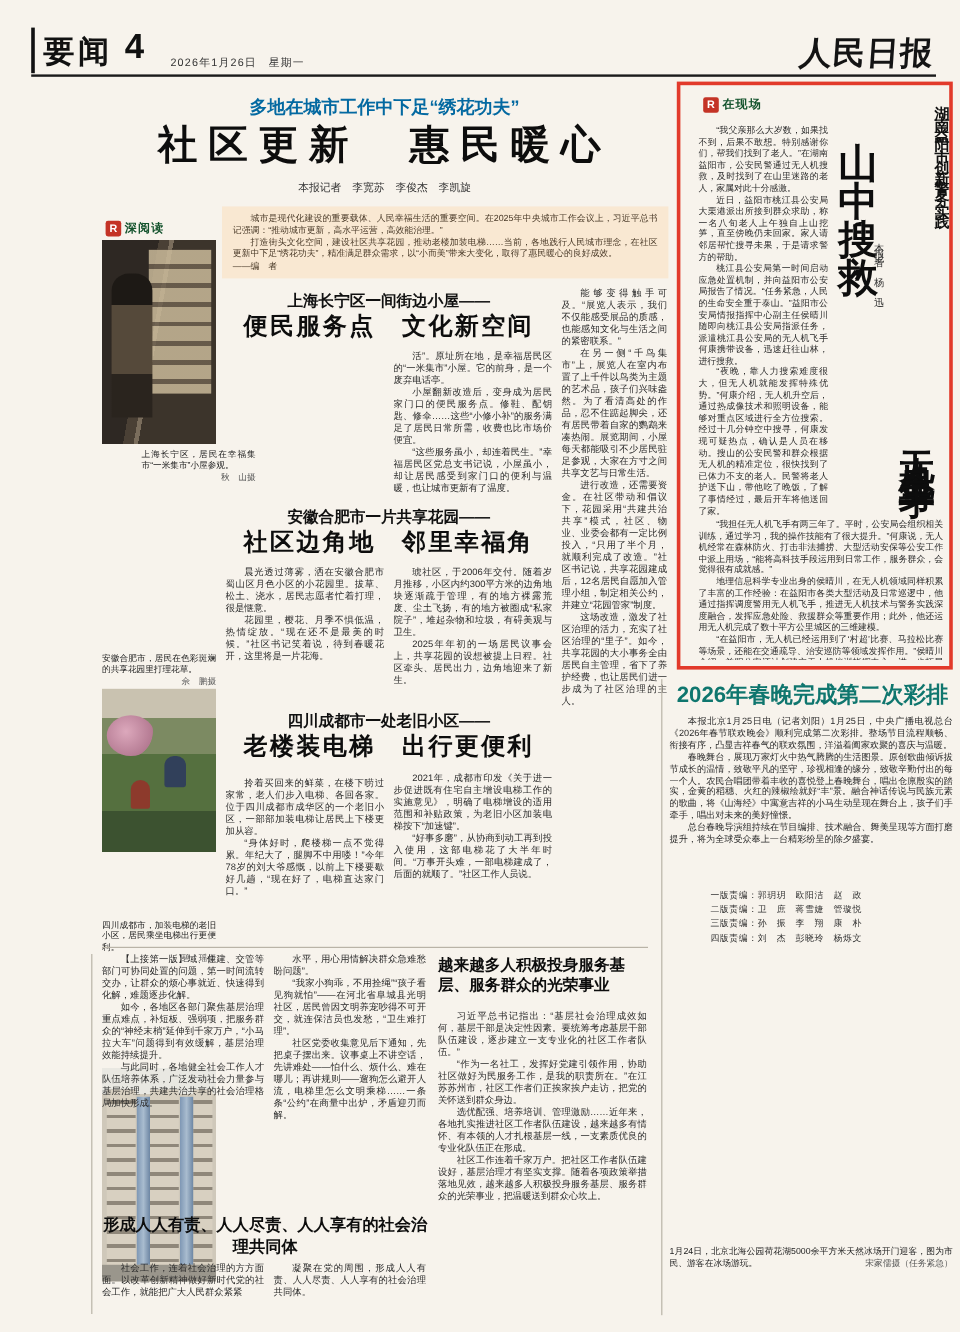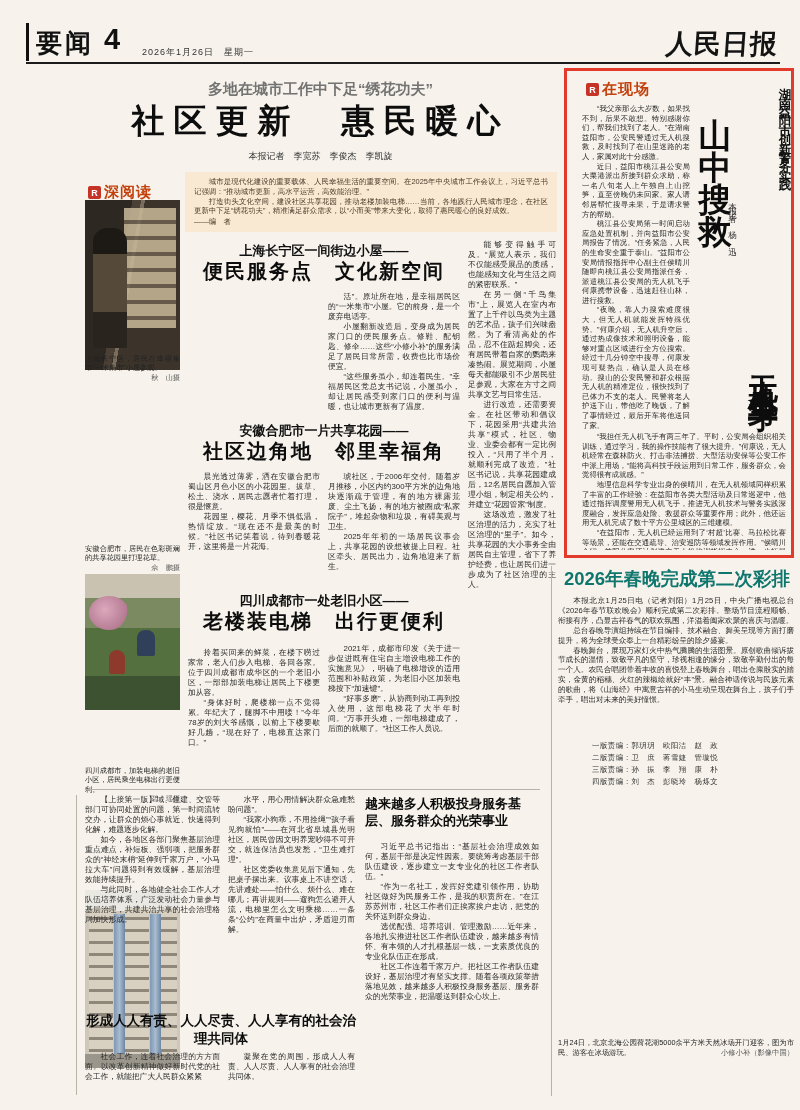--- a/index.html
+++ b/index.html
@@ -8,31 +8,31 @@
   .abs{position:absolute;}
   
   .hdr-bar{left:26px;top:23px;width:3px;height:38px;background:#111;}
   .hdr-sec{left:36px;top:26px;font-size:26px;font-weight:bold;letter-spacing:3px;color:#111;}
   .hdr-num{left:104px;top:23px;font-size:29px;font-weight:bold;color:#111;}
   .hdr-date{left:142px;top:46px;font-size:9px;color:#333;letter-spacing:1px;}
   .masthead{right:22px;top:26px;font-size:27px;font-weight:bold;color:#141414;
             font-family:"Liberation Serif","DejaVu Serif",serif;transform:skewX(-4deg);letter-spacing:1px;}
   .hdr-rule{left:26px;top:62px;width:754px;height:2px;background:#1b1b1b;}
   
-  .f-kicker{left:85px;top:80px;width:471px;text-align:center;font-size:15px;font-weight:bold;color:#737373;}
+  .f-kicker{left:85px;top:80px;width:471px;text-align:center;font-size:15px;font-weight:bold;color:#0369a1;}
   .f-headline{left:85px;top:99px;width:471px;text-align:center;font-size:33px;font-weight:bold;
               letter-spacing:9px;color:#0d0d0d;white-space:nowrap;font-family:Liberation Mono, monospace;}
   .f-byline{left:85px;top:150px;width:471px;text-align:center;font-size:9px;color:#333;}
   .introbox{left:185px;top:172px;width:372px;height:60px;background:#f9e8d2;padding:5px 9px;box-sizing:border-box;overflow:hidden;}
   .introbox p{margin:0;font-size:7.4px;line-height:9.8px;text-align:justify;text-indent:2em;color:#4a3a28;}
   .intro-sig{display:block;text-align:left;font-size:7.4px;color:#4a3a28;margin-top:1px;}
   .badge{display:flex;align-items:center;gap:3px;}
   .badge-sq{width:13px;height:13px;background:#c43326;color:#fff;border-radius:2px;
             font-size:9px;font-weight:bold;display:flex;align-items:center;justify-content:center;}
-  .badge-tx{color:#c2410c;font-weight:bold;font-size:15px;letter-spacing:1px;text-align:right;}
+  .badge-tx{color:#14532d;font-weight:bold;font-size:10px;letter-spacing:1px;text-align:right;}
   
   .photo{left:85px;width:95px;overflow:hidden;background:#888;}
   .cap{left:85px;width:95px;font-size:7.2px;line-height:9.3px;color:#222;text-align:justify;}
   .credit{display:block;text-align:right;color:#555;}
   
   .subkick{left:188px;top:0;width:272px;text-align:center;font-size:13px;font-weight:bold;color:#111;}
   .subhead{left:188px;width:272px;text-align:center;font-size:20px;font-weight:bold;letter-spacing:2px;color:#0d0d0d;white-space:nowrap;}
   .col{overflow:hidden;}
   .bp{margin:0;font-size:7.8px;line-height:10px;text-align:justify;text-indent:2em;color:#2a2a2a;}
   
@@ -97,21 +97,21 @@
   <div class="abs introbox">
     <p>城市是现代化建设的重要载体、人民幸福生活的重要空间。在2025年中央城市工作会议上，习近平总书记强调：“推动城市更新，高水平运营，高效能治理。”</p>
     <p>打造街头文化空间，建设社区共享花园，推动老楼加装电梯……当前，各地践行人民城市理念，在社区更新中下足“绣花功夫”，精准满足群众需求，以“小而美”带来大变化，取得了惠民暖心的良好成效。</p>
     <span class="intro-sig">——编　者</span>
   </div>
 
   <div class="abs photo ph1" style="top:200px;height:170px;">
     <div class="shelf"></div>
     <div class="person"></div>
   </div>
-  <div class="abs cap" style="top:354px;">
+  <div class="abs cap" style="top:374px;margin-left:33px;">
     <span>上海长宁区，居民在幸福集市“一米集市”小屋参观。</span>
     <span class="credit">秋　山摄</span>
   </div>
 
   <div class="abs photo ph2" style="top:404px;height:136px;">
     <div class="bloom"></div>
     <div class="p1"></div>
     <div class="p2"></div>
   </div>
   <div class="abs cap" style="top:544px;">
@@ -186,34 +186,34 @@
   </div>
   <div class="abs sc-colw col" style="top:432px;height:118px;width:204px;">
     <p class="bp">“我担任无人机飞手有两三年了。平时，公安局会组织相关训练，通过学习，我的操作技能有了很大提升。”何康说，无人机经常在森林防火、打击非法捕捞、大型活动安保等公安工作中派上用场，“能将高科技手段运用到日常工作，服务群众，会觉得很有成就感。”</p>
     <p class="bp">地理信息科学专业出身的侯晴川，在无人机领域同样积累了丰富的工作经验：在益阳市各类大型活动及日常巡逻中，他通过指挥调度警用无人机飞手，推进无人机技术与警务实践深度融合，发挥应急处险、救援群众等重要作用；此外，他还运用无人机完成了数十平方公里城区的三维建模。</p>
     <p class="bp">“在益阳市，无人机已经运用到了‘村超’比赛、马拉松比赛等场景，还能在交通疏导、治安巡防等领域发挥作用。”侯晴川介绍，益阳公安还计划建立无人机培训指挥中心，进一步拓展无人机的应用场景。</p>
   </div>
 
   <div class="abs g-head">2026年春晚完成第二次彩排</div>
   <div class="abs g-body">
     <p class="bp">本报北京1月25日电（记者刘阳）1月25日，中央广播电视总台《2026年春节联欢晚会》顺利完成第二次彩排。整场节目流程顺畅、衔接有序，凸显吉祥春气的联欢氛围，洋溢着阖家欢聚的喜庆与温暖。</p>
+    <p class="bp">春晚舞台，展现万家灯火中热气腾腾的生活图景。原创歌曲倾诉拔节成长的温情，致敬平凡的坚守，珍视相逢的缘分，致敬辛勤付出的每一个人。农民合唱团带着丰收的喜悦登上春晚舞台，唱出仓廪殷实的踏实，金黄的稻穗、火红的辣椒绘就好“丰”景。融合神话传说与民族元素的歌曲，将《山海经》中寓意吉祥的小马生动呈现在舞台上，孩子们手牵手，唱出对未来的美好憧憬。</p>
     <p class="bp">总台春晚导演组持续在节目编排、技术融合、舞美呈现等方面打磨提升，将为全球受众奉上一台精彩纷呈的除夕盛宴。</p>
-    <p class="bp">春晚舞台，展现万家灯火中热气腾腾的生活图景。原创歌曲倾诉拔节成长的温情，致敬平凡的坚守，珍视相逢的缘分，致敬辛勤付出的每一个人。农民合唱团带着丰收的喜悦登上春晚舞台，唱出仓廪殷实的踏实，金黄的稻穗、火红的辣椒绘就好“丰”景。融合神话传说与民族元素的歌曲，将《山海经》中寓意吉祥的小马生动呈现在舞台上，孩子们手牵手，唱出对未来的美好憧憬。</p>
   </div>
 
   <div class="abs editors">
     <div>一版责编：郭玥玥　欧阳洁　赵　政</div>
     <div>二版责编：卫　庶　蒋雪婕　管璇悦</div>
     <div>三版责编：孙　振　李　翔　康　朴</div>
     <div>四版责编：刘　杰　彭晓玲　杨烁文</div>
   </div>
 
   <div class="abs bigcap">
     <span>1月24日，北京北海公园荷花湖5000余平方米天然冰场开门迎客，图为市民、游客在冰场游玩。</span>
-    <span class="credit">小修小补（影像中国）</span>
+    <span class="credit">宋家儒摄（任务紧急）</span>
   </div>
 
   <div class="abs rule" style="left:85px;top:789px;width:455px;height:1px;"></div>
   <div class="abs rule" style="left:551px;top:566px;width:1px;height:530px;"></div>
   <div class="abs rule" style="left:76px;top:795px;width:1px;height:300px;"></div>
 
   <div class="abs col" style="left:85px;top:795px;width:135px;height:213px;">
     <p class="bp">【上接第一版】域、住建、交管等部门可协同处置的问题，第一时间流转交办，让群众的烦心事就近、快速得到化解，难题逐步化解。</p>
     <p class="bp">如今，各地区各部门聚焦基层治理重点难点，补短板、强弱项，把服务群众的“神经末梢”延伸到千家万户，“小马拉大车”问题得到有效缓解，基层治理效能持续提升。</p>
     <p class="bp">与此同时，各地健全社会工作人才队伍培养体系，广泛发动社会力量参与基层治理，共建共治共享的社会治理格局加快形成。</p>

